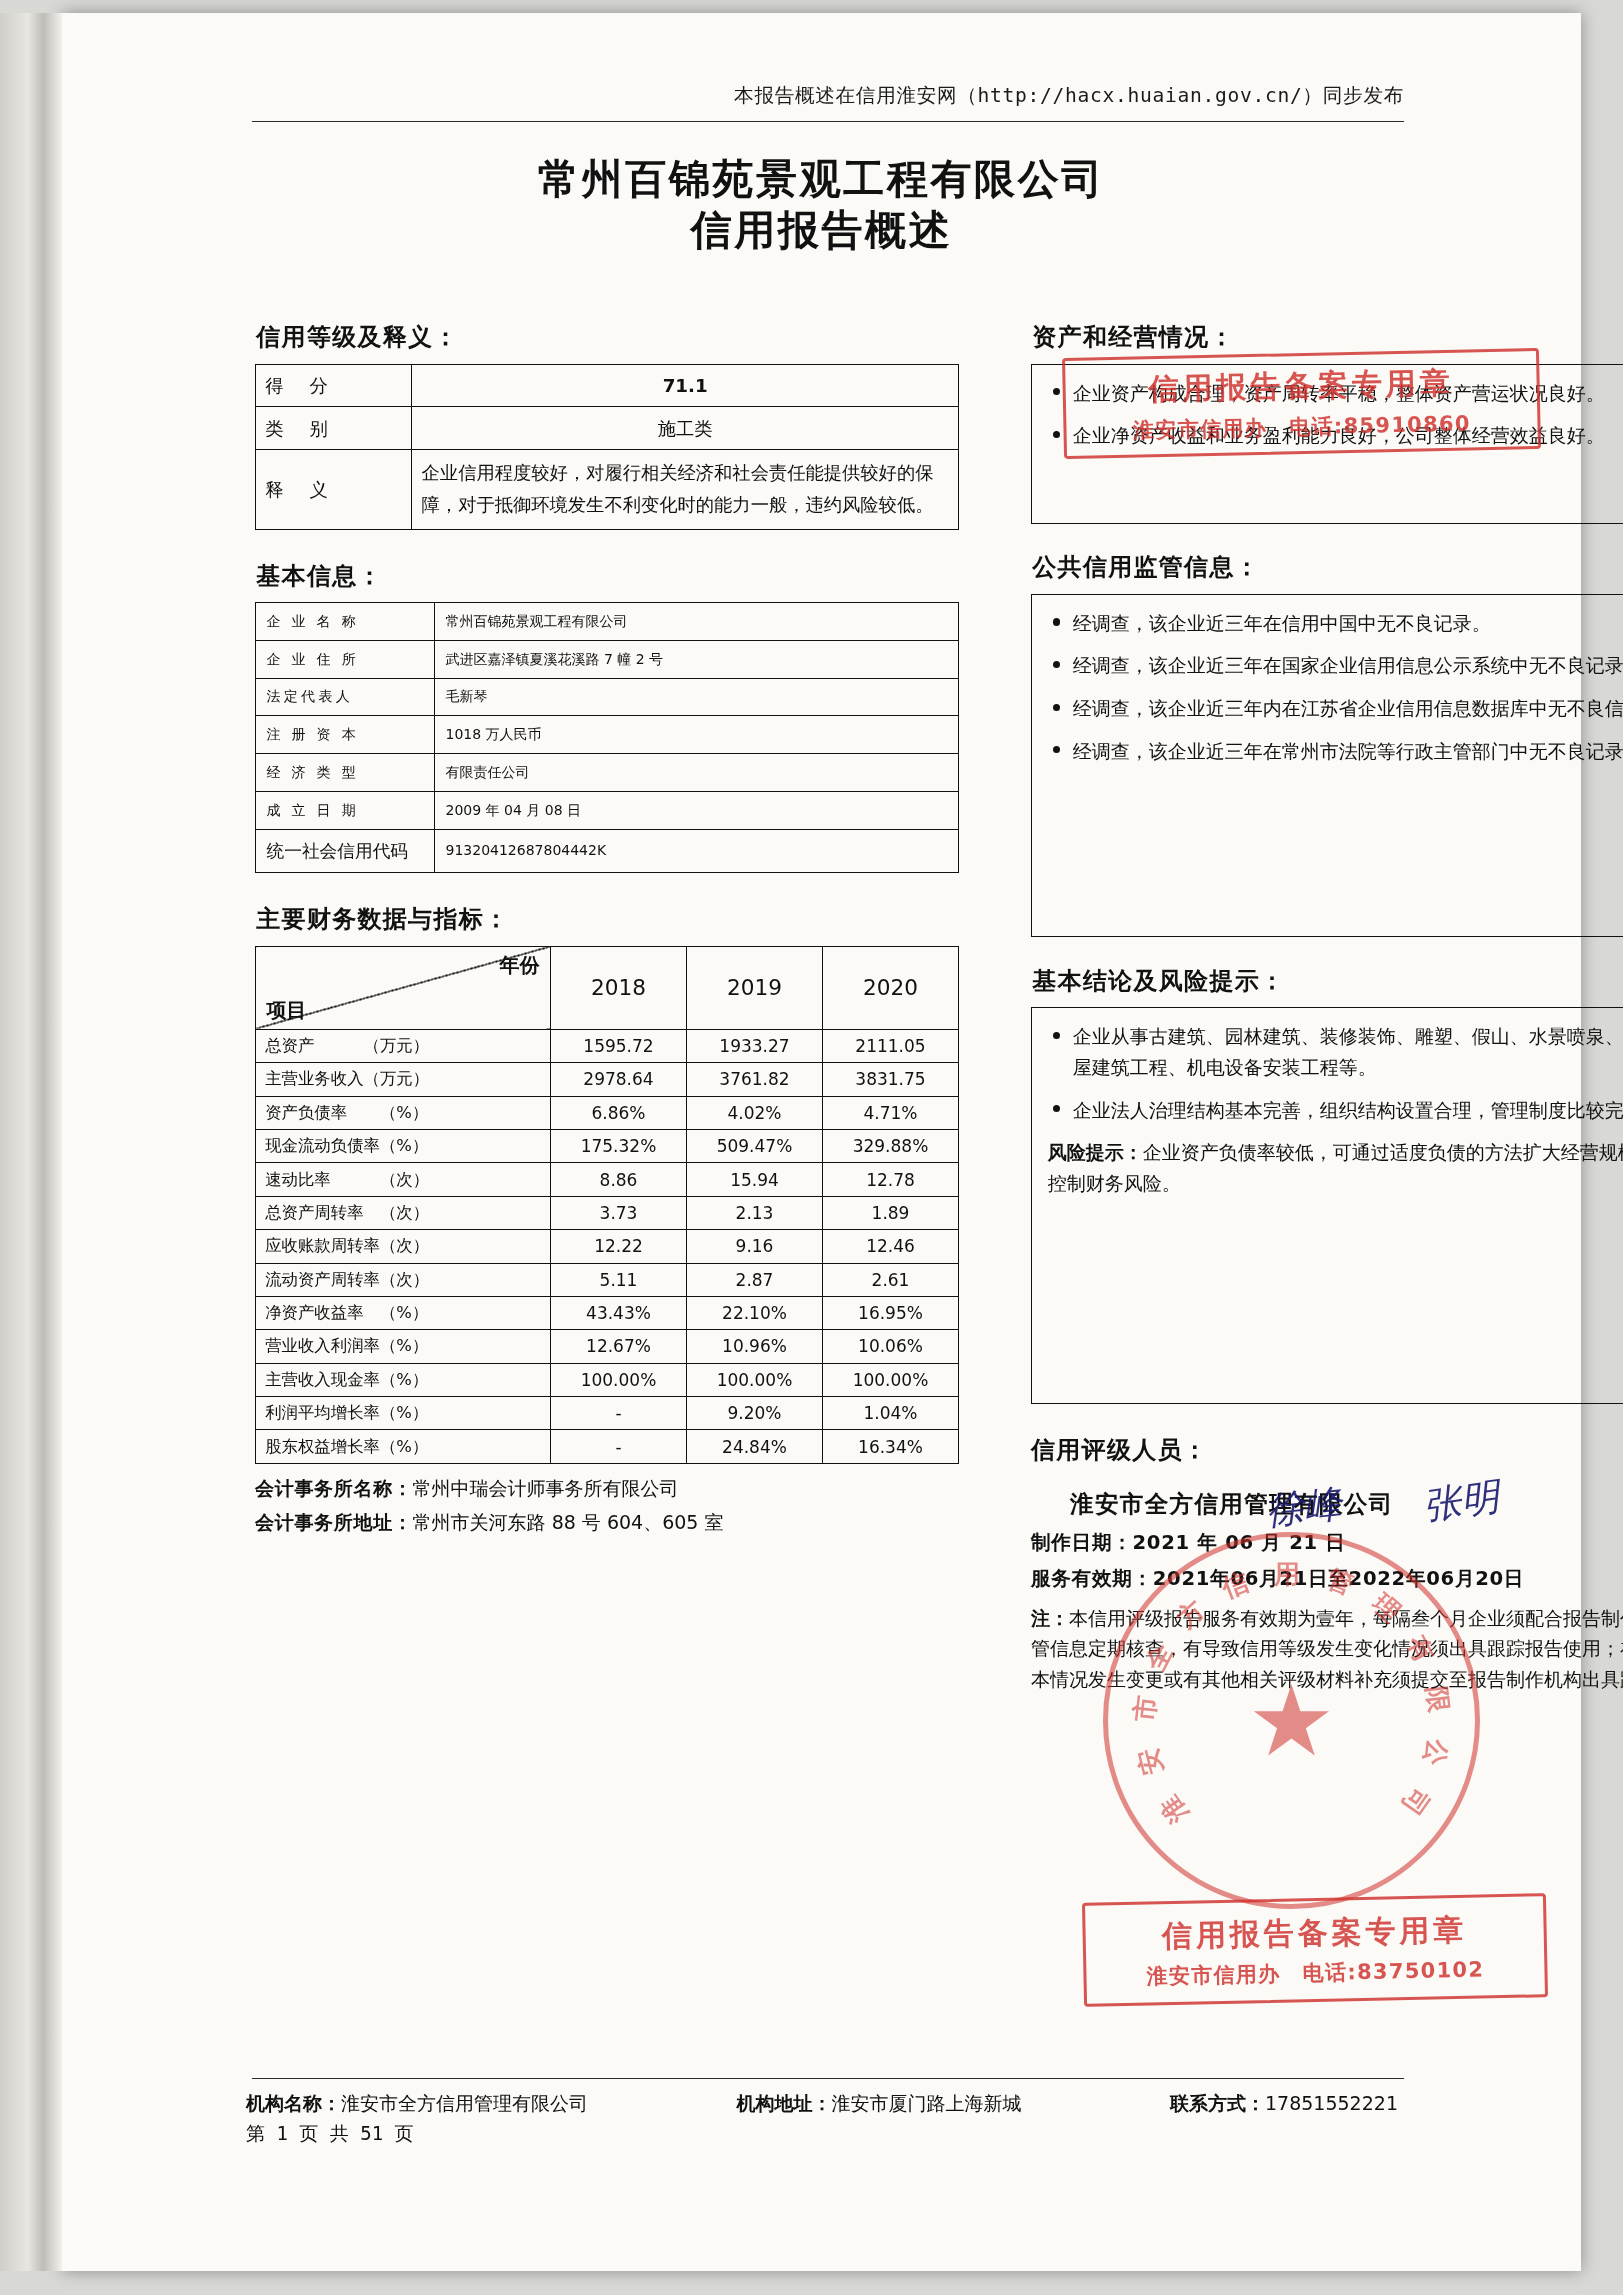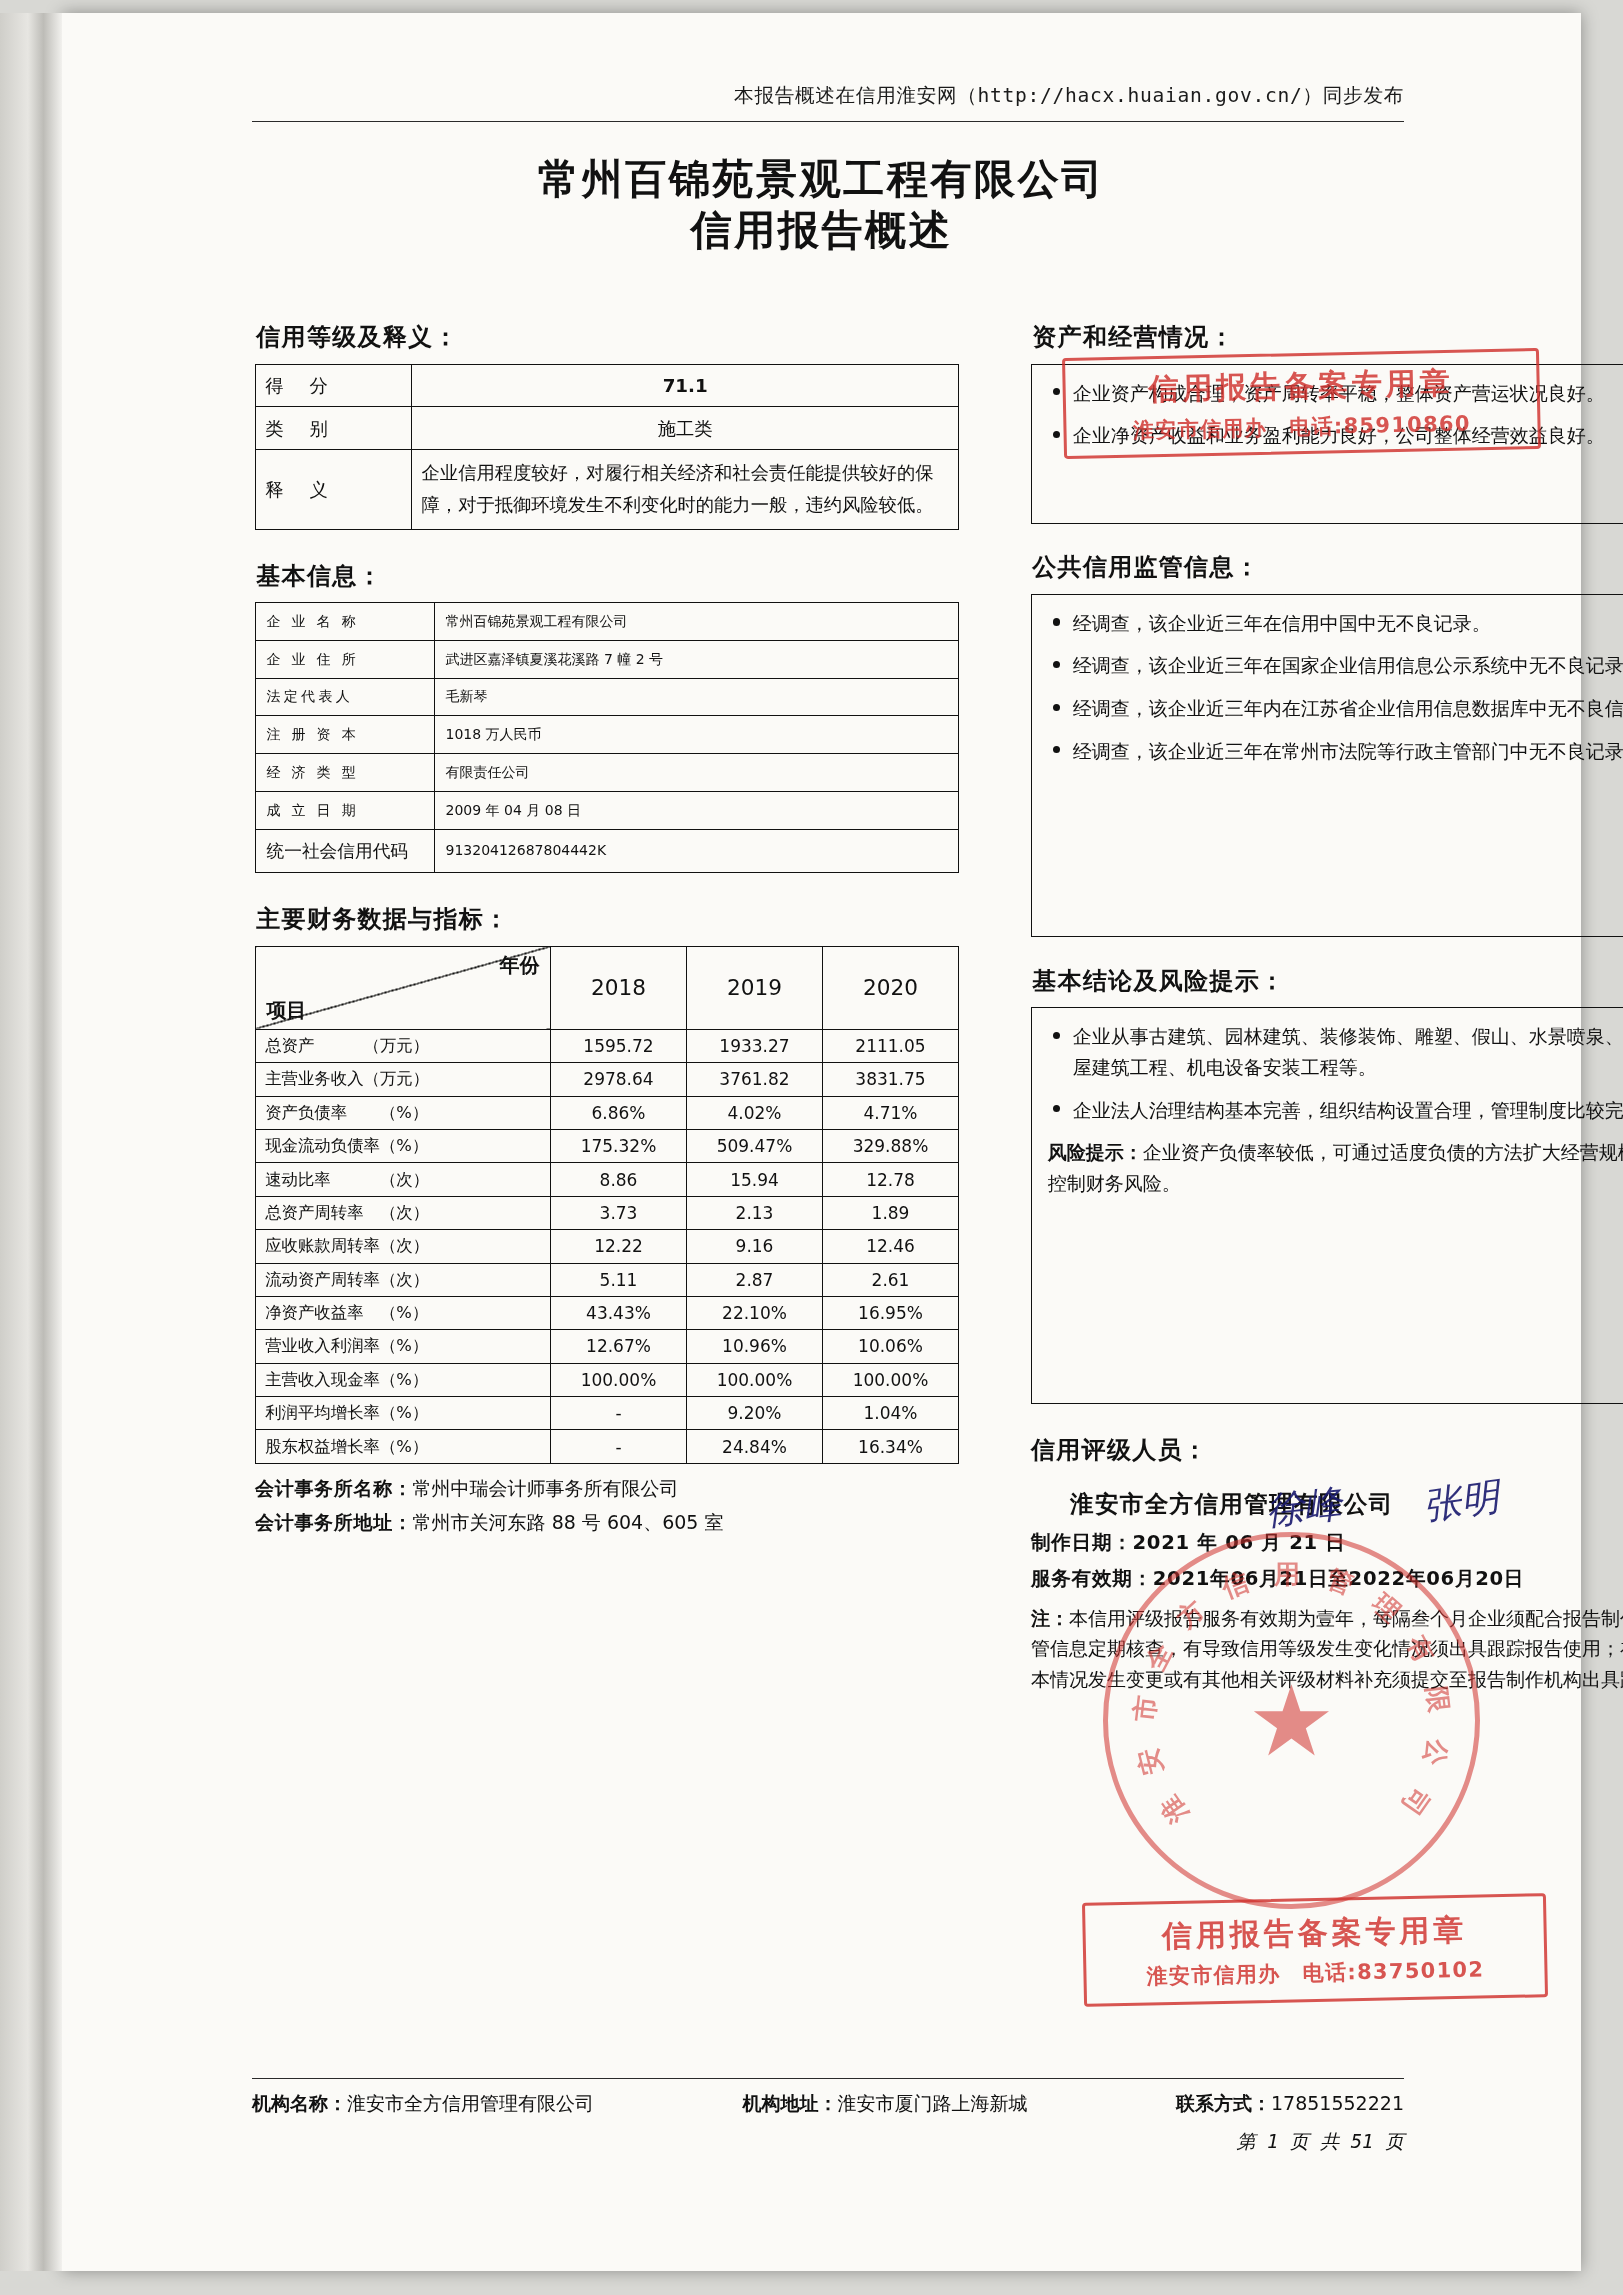--- a/index.html
+++ b/index.html
@@ -80,25 +80,25 @@
   }
   .plain{font-size:19px;line-height:1.62;color:#111;margin:11.8px 0 0 0;}
   .sign-h{font-size:24px;font-weight:bold;letter-spacing:1.3px;color:#111;}
   .company{font-size:23.6px;font-weight:bold;color:#111;letter-spacing:1.3px;margin-top:22px;margin-left:39px;}
   .kv{font-size:19.6px;color:#111;margin-top:9.2px;font-weight:bold;letter-spacing:0.7px;}
   .notice{font-size:19px;color:#111;line-height:1.62;margin-top:10.5px;text-align:justify;}
   .notice b{font-weight:bold;}
   
   .foot-rule{position:absolute;left:190px;top:2065px;width:1152px;height:1.3px;background:#2a2a2a;}
   .foot{
-    position:absolute;left:190px;top:2078px;width:1152px;
+    position:absolute;left:184px;top:2078px;width:1152px;
     font-size:19px;color:#111;
   }
   .foot .row1{display:flex;justify-content:space-between;}
-  .foot .pg{text-align:right;margin-top:12px;font-family:"DejaVu Sans Mono","Liberation Mono",monospace;font-size:19px;font-style:italic;}
+  .foot .pg{text-align:left;margin-top:4px;font-family:"DejaVu Sans Mono","Liberation Mono",monospace;font-size:19px;}
   
   .stamp{position:absolute;color:#d0312d;opacity:.82;pointer-events:none;}
   .stamp-rect{
     border:3.3px solid #d0312d;border-radius:3.9px;
     display:flex;flex-direction:column;align-items:center;justify-content:center;
     font-weight:bold;letter-spacing:3.9px;transform:rotate(-1.2deg);
   }
   #stamp-top{left:1001px;top:340px;width:471px;height:95px;}
   #stamp-top .l1{font-size:30px;}
   #stamp-top .l2{font-size:21px;letter-spacing:1.3px;margin-top:5.2px;}

